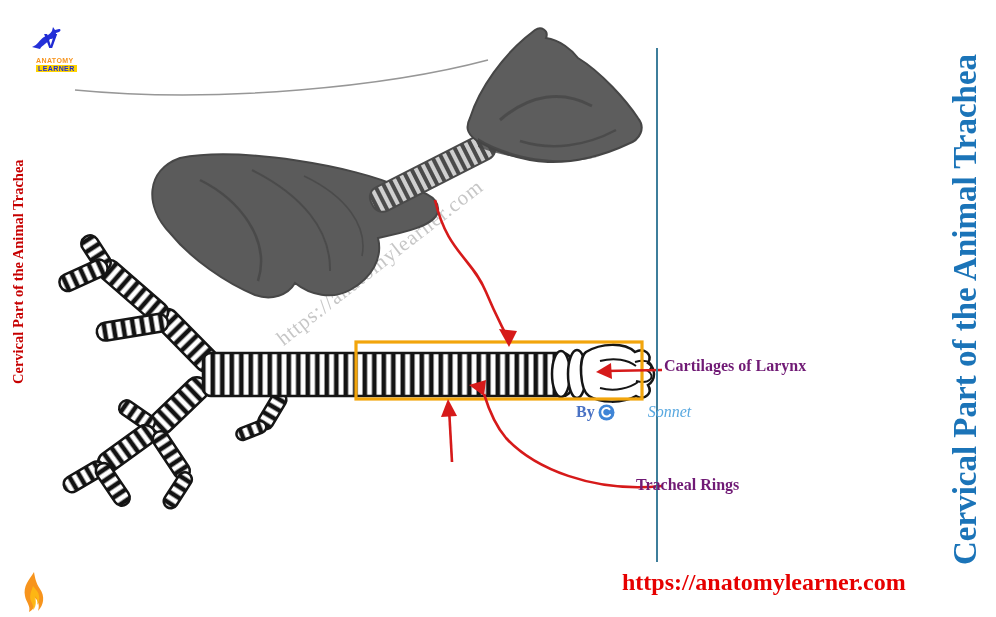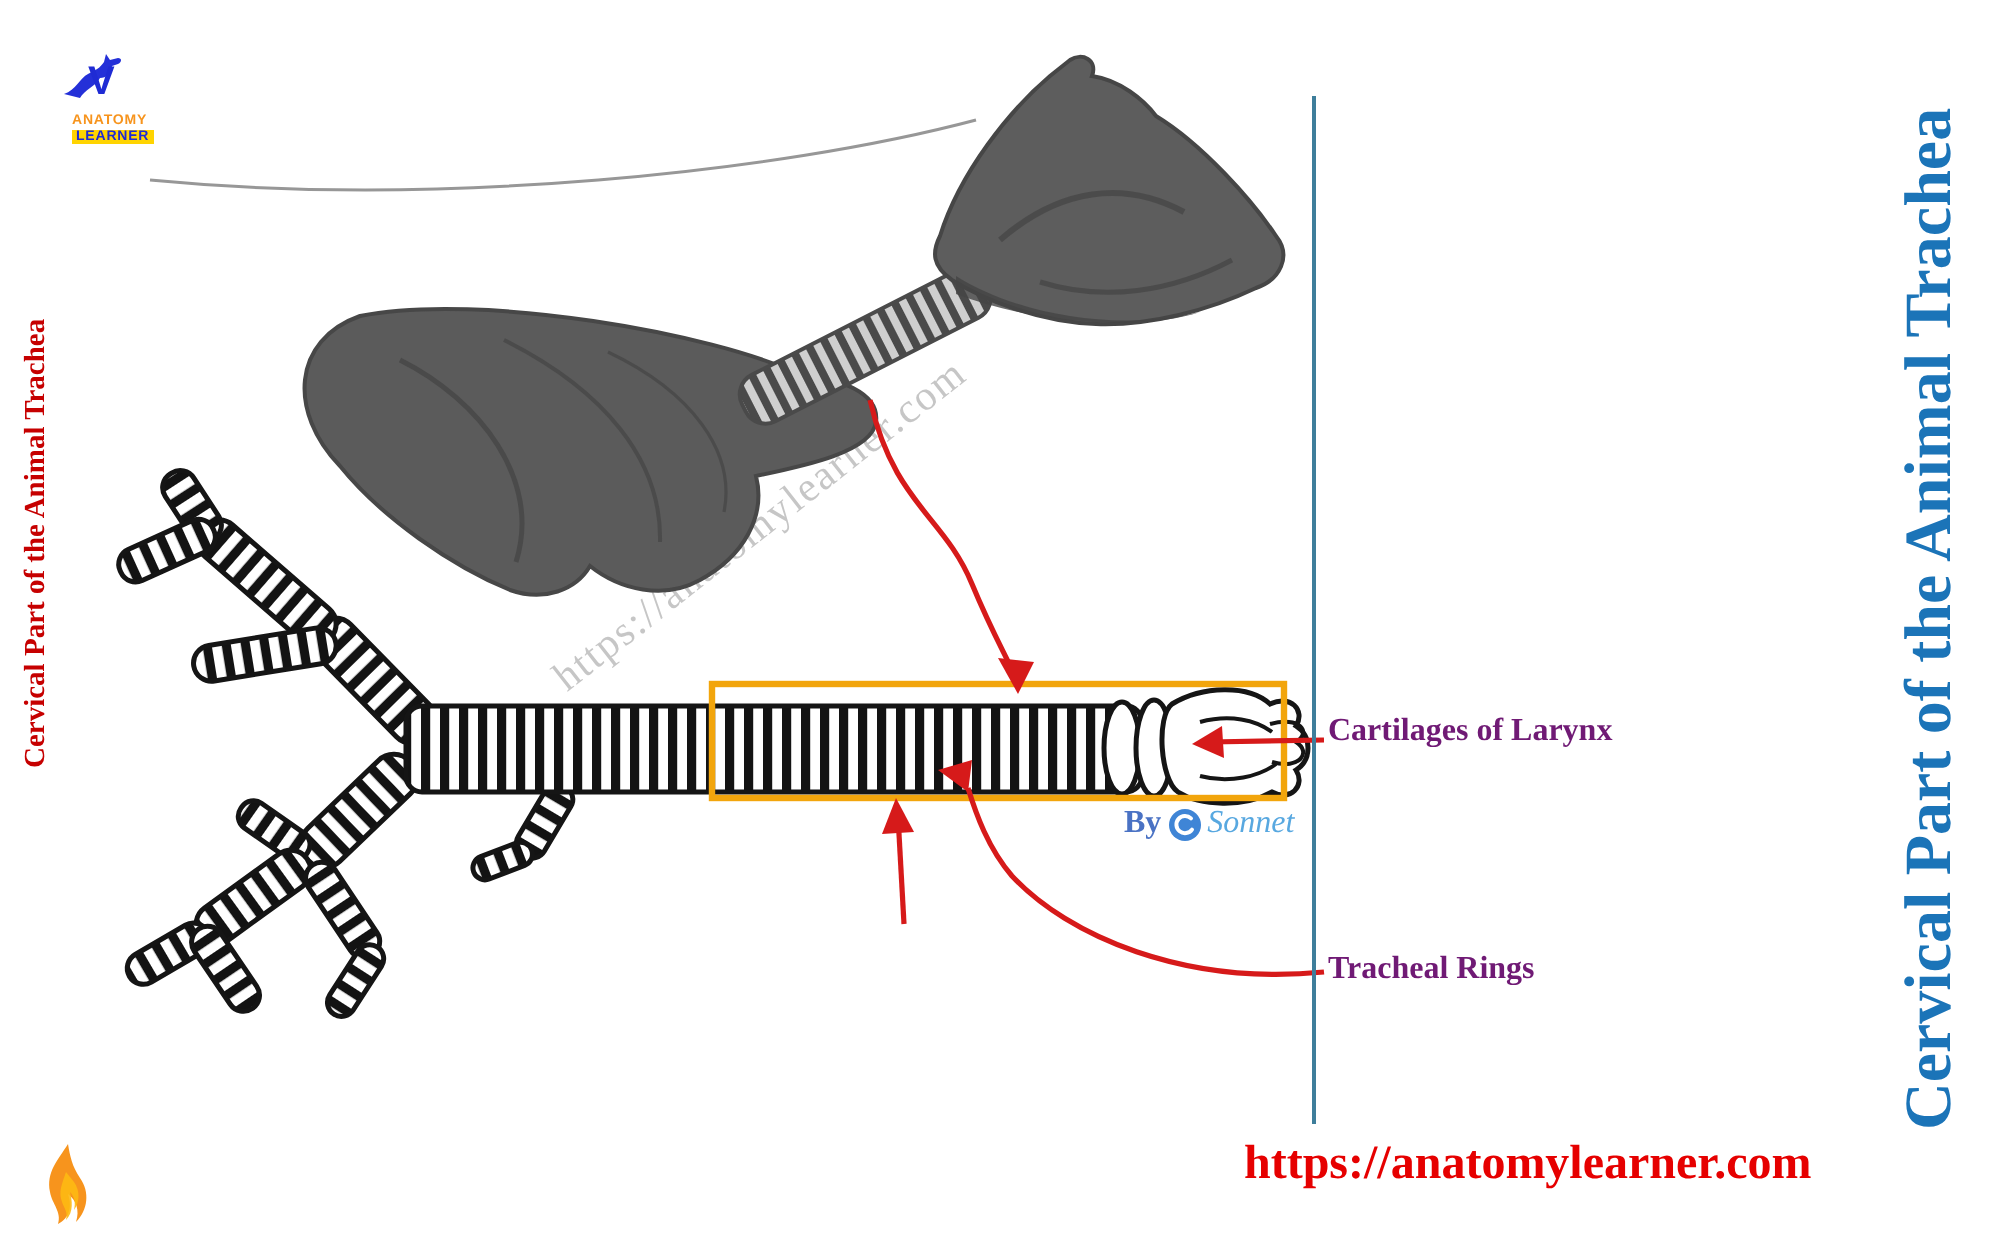--- a/index.html
+++ b/index.html
@@ -16,28 +16,28 @@
 
   
   .vtitle{writing-mode:vertical-rl;transform:rotate(180deg);position:absolute;
           font-weight:bold;text-align:center;}
   .vtitle-left{left:10px;top:146px;height:252px;width:24px;font-size:14.5px;color:#c60000;}
   .vtitle-right{right:3px;top:16px;height:586px;width:46px;font-size:33px;color:#1b74b8;}
 
   
   .label{position:absolute;font-weight:bold;color:#701a75;font-size:16px;white-space:nowrap;}
   .label-cartilages{left:664px;top:357px;}
-  .label-rings{left:664px;top:476px;text-align:right;}
+  .label-rings{left:636px;top:476px;text-align:right;}
   .label-cervical{left:361px;top:463px;background:#ffff00;padding:1px 4px;}
 
   
-  .byline{position:absolute;left:562px;top:403px;display:flex;align-items:center;gap:3px;
+  .byline{position:absolute;left:576px;top:403px;display:flex;align-items:center;gap:3px;
           font-size:16px;}
   .byline .by{font-weight:bold;color:#4a72c4;}
-  .byline .brand{font-style:italic;color:#58a8e0;}
+  .byline .brand{font-style:italic;color:#58a8e0;margin-left:30px;}
 
   
   .logo-top{position:absolute;left:31px;top:26px;width:56px;height:50px;}
   .logo-top .deer{position:absolute;left:0;top:0;}
   .logo-top .vchar{position:absolute;left:13px;top:4px;font-family:"Liberation Sans",sans-serif;
                    font-weight:bold;font-size:20px;color:#1f2bd4;}
   .logo-top .word-a{position:absolute;left:5px;top:31px;font-family:"Liberation Sans",sans-serif;
                     font-weight:bold;font-size:7px;letter-spacing:.4px;color:#f7941d;}
   .logo-top .word-l{position:absolute;left:5px;top:39px;font-family:"Liberation Sans",sans-serif;
                     font-weight:bold;font-size:7px;letter-spacing:.4px;color:#1f2bd4;

